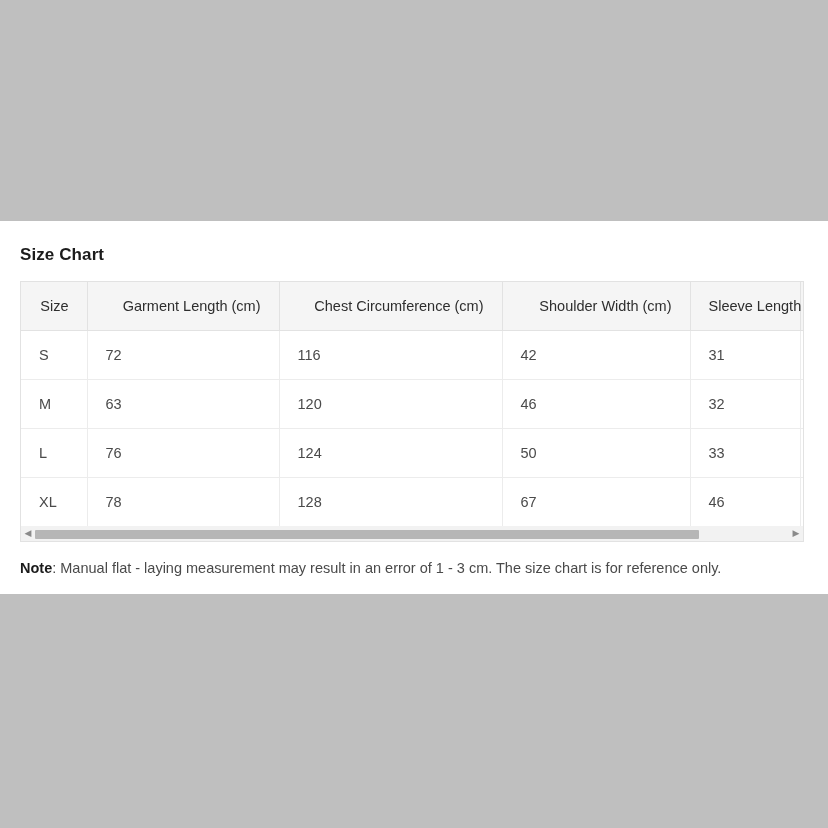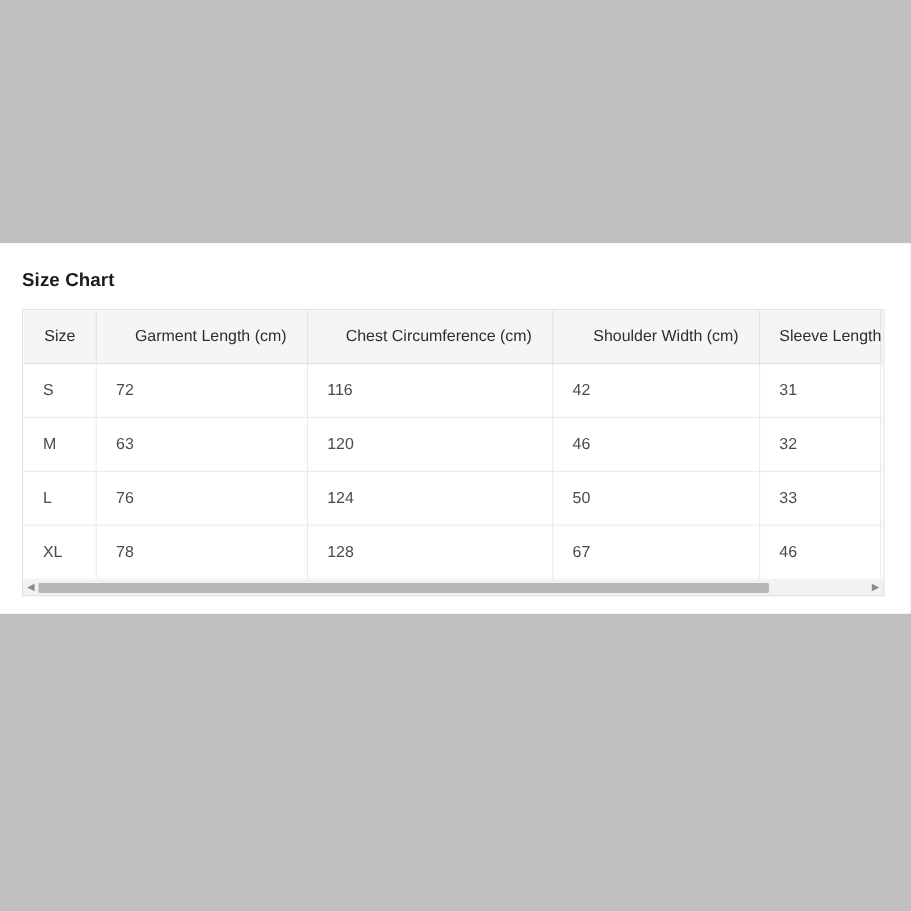--- a/index.html
+++ b/index.html
@@ -198,15 +198,18 @@
     </div>
 
     <div class="hscrollbar">
       <div class="hscroll-arrow">◀</div>
       <div class="hscroll-track">
         <div class="hscroll-thumb"></div>
       </div>
       <div class="hscroll-arrow">▶</div>
     </div>
 
+    <div class="note">
+      <b>Note</b><span>: Manual flat - laying measurement may result in an error of 1 - 3 cm. The size chart is for reference only.</span>
+    </div>
 
   </div>
 </div>
 
 </body></html>

